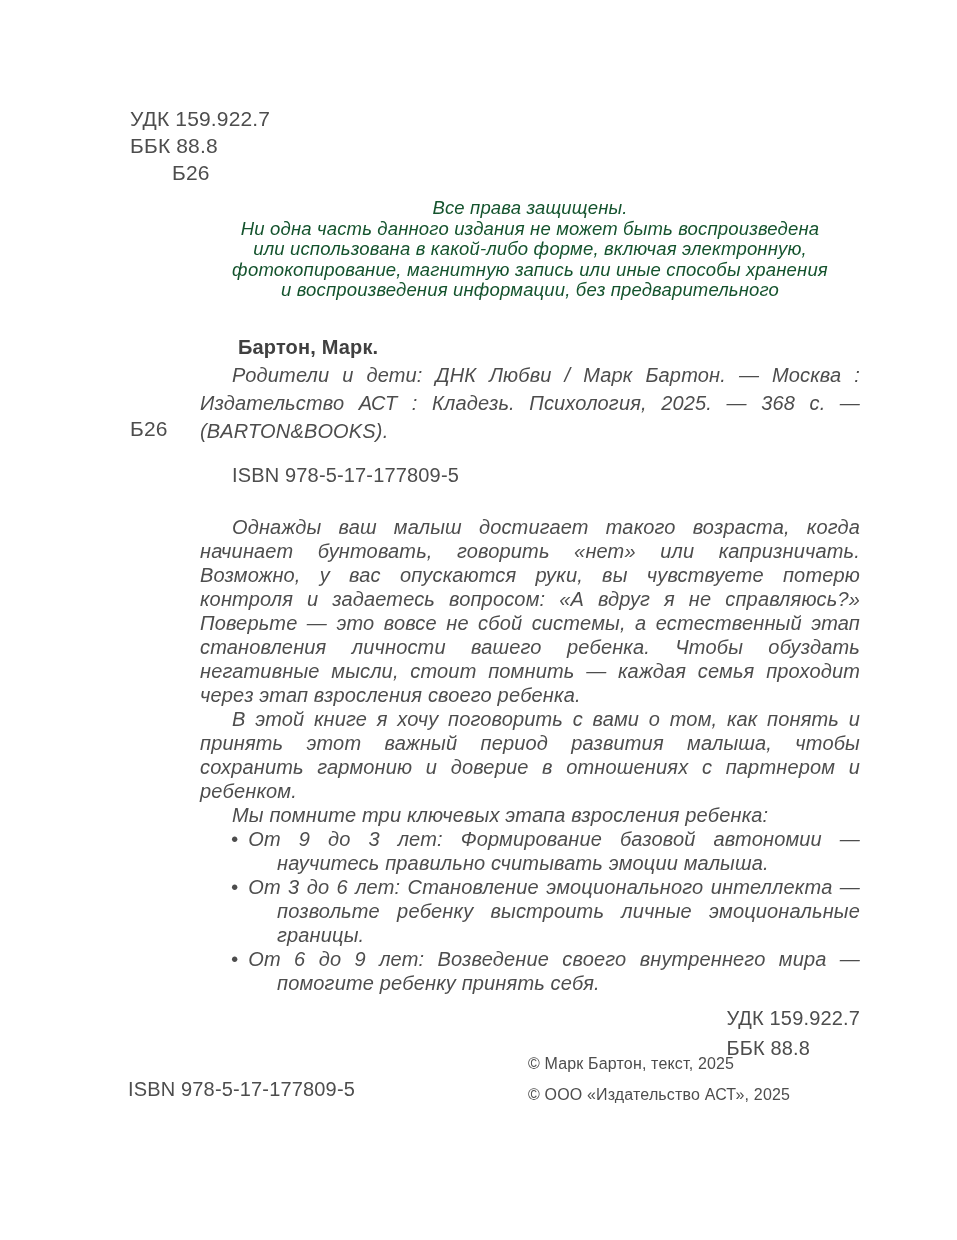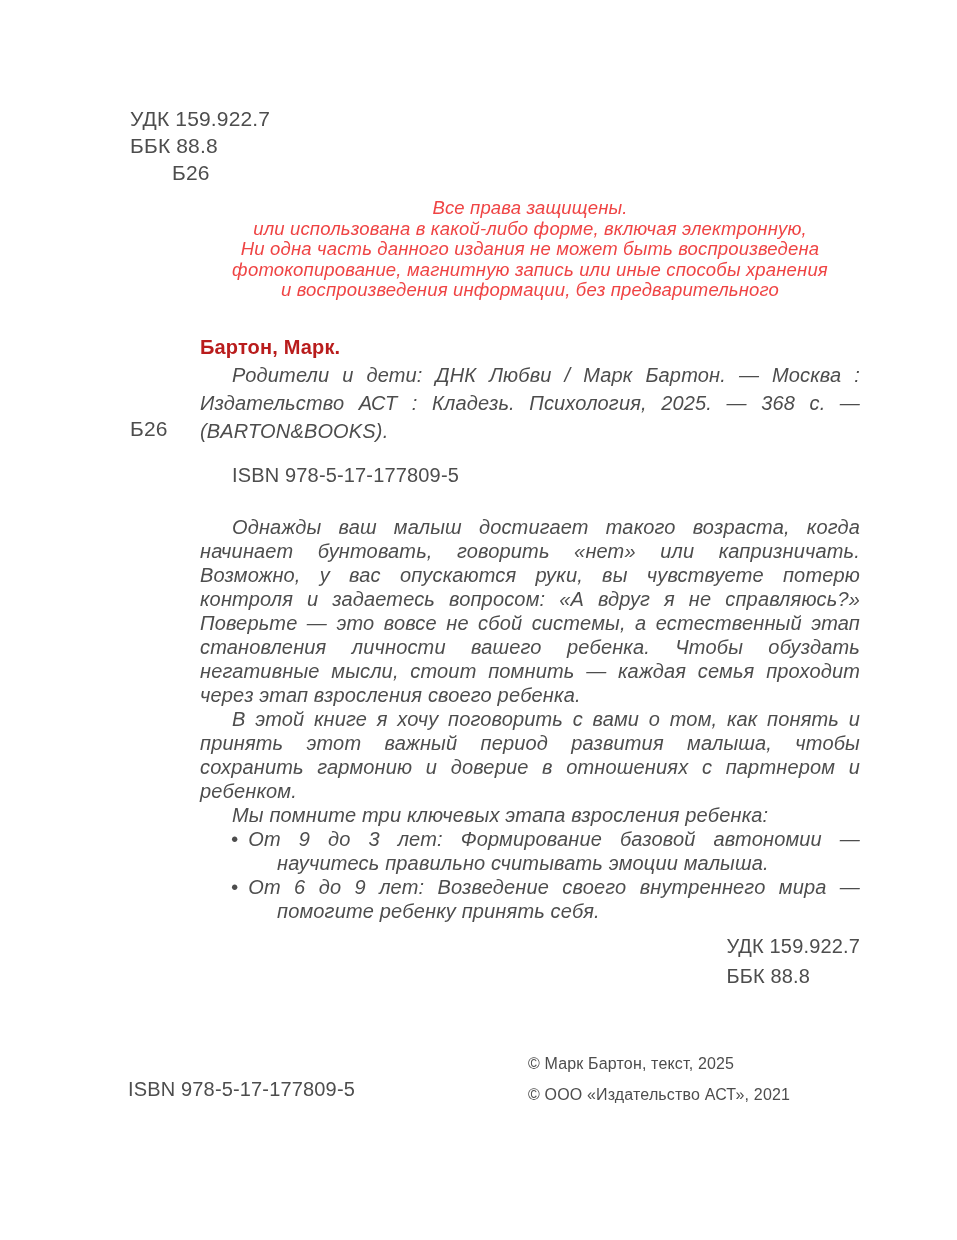--- a/index.html
+++ b/index.html
@@ -26,30 +26,30 @@
   }
   .udk-top .code-indent { padding-left: 42px; }
   .rights {
     margin-top: 12px;
     margin-left: 70px;
     width: 660px;
     font-style: italic;
     font-size: 18.5px;
     line-height: 20.5px;
     text-align: center;
-    color: #ef4444;
+    color: #14532d;
   }
   .bib {
     margin-top: 32px;
     margin-left: 70px;
     width: 660px;
     font-size: 20px;
     line-height: 28px;
   }
-  .bib .author { font-weight: bold; color: #b91c1c; }
+  .bib .author { font-weight: bold; color: #404040; margin-left: 38px; }
   .bib .entry { text-indent: 32px; text-align: justify; hyphens: auto; font-style: italic; }
   .margin-code {
     position: absolute;
     left: 0;
     top: 312px;
     font-size: 21px;
   }
   .isbn-top {
     margin-top: 16px;
     margin-left: 70px;
@@ -106,52 +106,53 @@
   <div class="main-col">
 
     <div class="udk-top">
       <div>УДК 159.922.7</div>
       <div>ББК 88.8</div>
       <div class="code-indent">Б26</div>
     </div>
 
     <div class="rights">
       <div>Все права защищены.</div>
+      <div>Ни одна часть данного издания не может быть воспроизведена</div>
       <div>или использована в какой-либо форме, включая электронную,</div>
-      <div>Ни одна часть данного издания не может быть воспроизведена</div>
       <div>фотокопирование, магнитную запись или иные способы хранения</div>
       <div>и воспроизведения информации, без предварительного</div>
     </div>
 
     <div class="bib">
       <div class="author">Бартон, Марк.</div>
       <div class="entry">Родители и дети: ДНК Любви / Марк Бартон. — Москва : Издательство АСТ : Кладезь. Психология, 2025. — 368 с. — (BARTON&amp;BOOKS).</div>
     </div>
 
     <div class="margin-code">Б26</div>
 
     <div class="isbn-top">ISBN 978-5-17-177809-5</div>
 
     <div class="annotation">
       <p>Однажды ваш малыш достигает такого возраста, когда начинает бунтовать, говорить «нет» или капризничать. Возможно, у вас опускаются руки, вы чувствуете потерю контроля и задаетесь вопросом: «А вдруг я не справляюсь?» Поверьте — это вовсе не сбой системы, а естественный этап становления личности вашего ребенка. Чтобы обуздать негативные мысли, стоит помнить — каждая семья проходит через этап взросления своего ребенка.</p>
       <p>В этой книге я хочу поговорить с вами о том, как понять и принять этот важный период развития малыша, чтобы сохранить гармонию и доверие в отношениях с партнером и ребенком.</p>
       <p>Мы помните три ключевых этапа взросления ребенка:</p>
       <ul>
         <li><span class="bullet">•</span><span>От 9 до 3 лет: Формирование базовой автономии — научитесь правильно считывать эмоции малыша.</span></li>
+        <li><span class="bullet">•</span><span>От 3 до 6 лет: Становление эмоционального интеллекта — позвольте ребенку выстроить личные эмоциональные границы.</span></li>
         <li><span class="bullet">•</span><span>От 6 до 9 лет: Возведение своего внутреннего мира — помогите ребенку принять себя.</span></li>
       </ul>
     </div>
 
     <div class="udk-bottom">
       <div>УДК 159.922.7</div>
       <div>ББК 88.8</div>
     </div>
 
   </div>
 
   <div class="isbn-bottom">ISBN 978-5-17-177809-5</div>
 
   <div class="copyrights">
     <div>© Марк Бартон, текст, 2025</div>
-    <div>© ООО «Издательство АСТ», 2021</div>
+    <div>© ООО «Издательство АСТ», 2025</div>
   </div>
 
 </div>
 
 </body></html>

